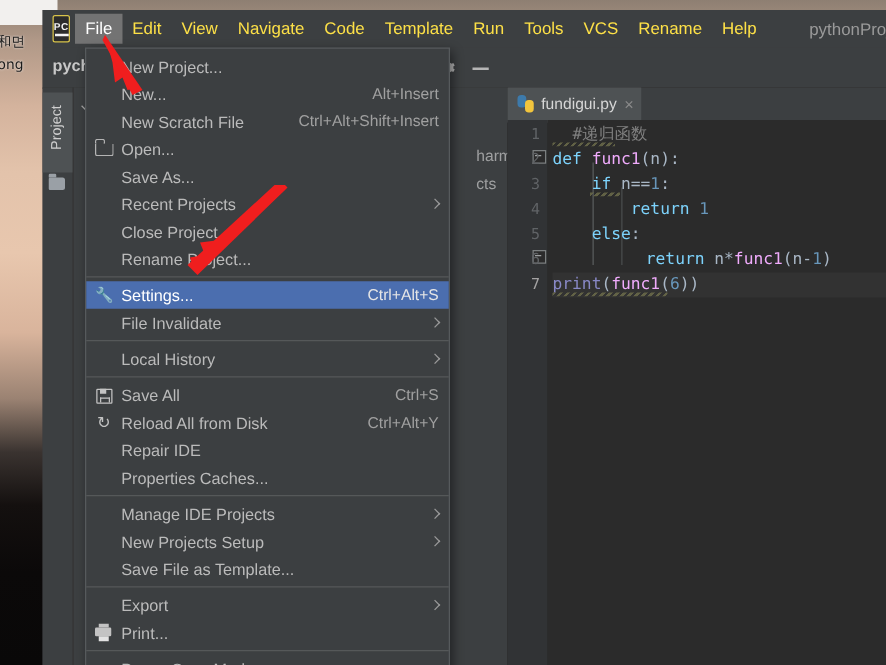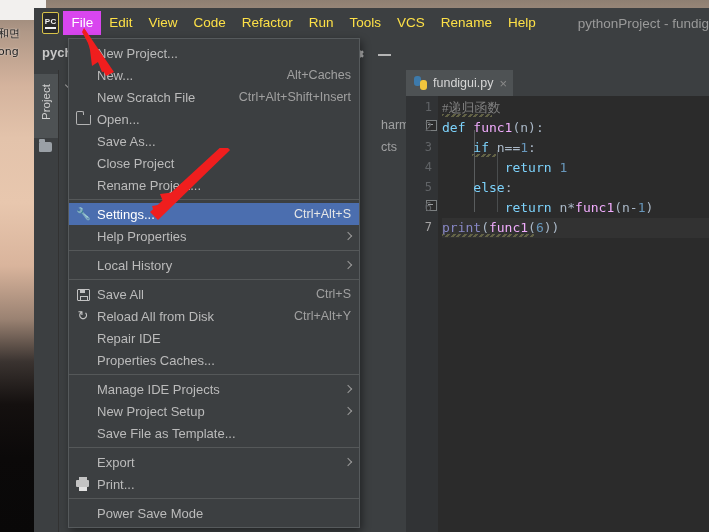--- a/index.html
+++ b/index.html
@@ -54,21 +54,21 @@
     background:#2b2b2b;border:1px solid #d8c34a;border-radius:2px;
     display:flex;flex-direction:column;align-items:center;justify-content:center;
   }
   .pc-logo .pc-t{color:#f3f3f3;font-size:8px;font-weight:bold;line-height:8px;letter-spacing:.5px;}
   .pc-logo .pc-b{width:11px;height:2px;background:#f3f3f3;margin-top:1px;}
   .menubar{display:flex;align-items:center;height:30px;}
   .menu-top{
     padding:4px 8px;color:#fde047;font-size:13.5px;
     line-height:16px;cursor:default;white-space:nowrap;
   }
-  .menu-top.active{background:#d946ef;color:#ffffff;}
+  .menu-top.active{background:#737373;color:#ffffff;}
   .win-title{
     margin-left:34px;color:#9a9a9a;font-size:13.5px;white-space:nowrap;
   }
 
   
   .toolbar2{
     position:absolute;left:0;top:30px;width:675px;height:32px;
     background:#3c3f41;border-bottom:1px solid #323232;
   }
   .crumb{
@@ -285,22 +285,23 @@
 
     <div class="titlebar">
       <div class="pc-logo">
         <div class="pc-t">PC</div>
         <div class="pc-b"></div>
       </div>
       <div class="menubar" id="menubar">
           <div class="menu-top active">File</div>
           <div class="menu-top">Edit</div>
           <div class="menu-top">View</div>
+          <div class="menu-top">Navigate</div>
           <div class="menu-top">Code</div>
-          <div class="menu-top">Refactor</div>
+          <div class="menu-top">Template</div>
           <div class="menu-top">Run</div>
           <div class="menu-top">Tools</div>
           <div class="menu-top">VCS</div>
           <div class="menu-top">Rename</div>
           <div class="menu-top">Help</div>
         </div>
       <div class="win-title">pythonProject - fundig</div>
     </div>
 
     <div class="toolbar2">
@@ -347,71 +348,75 @@
           <div class="lnum" style="top: 44px;">3</div>
           <div class="lnum" style="top: 64px;">4</div>
           <div class="lnum" style="top: 84px;">5</div>
           <div class="lnum" style="top: 104px;">6</div>
           <div class="lnum cur" style="top: 124px;">7</div>
         </div>
 
       <div class="code" id="code">
         <div class="foldline" style="top:34px;height:82px;"></div>
         <div class="indentline" style="left:59px;top:54px;height:62px;"></div>
-      <div class="cline" style="top: 2px; left: 4px; font-family: Liberation Serif, serif;"><span class="cmt">#递归函数</span></div>
+      <div class="cline" style="top: 2px; left: 20px;"><span class="cmt">#递归函数</span></div>
           <div class="cline" style="top: 22px; left: 4px;"><span class="kw">def</span> <span class="fn">func1</span><span class="id">(n):</span></div>
           <div class="cline" style="top: 42px; left: 4px;"><span class="id">    </span><span class="kw">if</span> <span class="id">n==</span><span class="num">1</span><span class="id">:</span></div>
           <div class="cline" style="top: 62px; left: 4px;"><span class="id">        </span><span class="kw">return</span> <span class="num">1</span></div>
           <div class="cline" style="top: 82px; left: 4px;"><span class="id">    </span><span class="kw">else</span><span class="id">:</span></div>
-          <div class="cline" style="top: 102px; left: 4px;"><span class="id">        </span><span class="kw">return</span> <span class="id">n*</span><span class="fn">func1</span><span class="id">(n-</span><span class="num">1</span><span class="id">)</span></div>
+          <div class="cline" style="top: 102px; left: 16px;"><span class="id">        </span><span class="kw">return</span> <span class="id">n*</span><span class="fn">func1</span><span class="id">(n-</span><span class="num">1</span><span class="id">)</span></div>
           <div class="cline current-line" style="top: 122px; left: 4px;"><span class="bi">print</span><span class="id">(</span><span class="fn">func1</span><span class="id">(</span><span class="num">6</span><span class="id">))</span></div>
           <div class="squiggle" style="left: 4px; top: 18px; width: 50px;"></div>
           <div class="squiggle" style="left: 34px; top: 58px; width: 24px;"></div>
           <div class="squiggle" style="left: 4px; top: 138px; width: 92px;"></div>
         </div>
     </div>
   </div>
 
   <div class="dropdown" id="dropdown">
       <div class="mitem">
         <span class="lbl">New Project...</span>
       </div>
       <div class="mitem">
         <span class="lbl">New...</span>
-        <span class="shortcut">Alt+Caches</span>
+        <span class="shortcut">Alt+Insert</span>
       </div>
       <div class="mitem">
         <span class="lbl">New Scratch File</span>
         <span class="shortcut">Ctrl+Alt+Shift+Insert</span>
       </div>
       <div class="mitem">
         <span class="micon">
           <span class="ic-folder"></span>
         </span>
         <span class="lbl">Open...</span>
       </div>
       <div class="mitem">
         <span class="lbl">Save As...</span>
+      </div>
+      <div class="mitem">
+        <span class="lbl">Recent Projects</span>
+        <span class="arrow"></span>
       </div>
       <div class="mitem">
         <span class="lbl">Close Project</span>
       </div>
       <div class="mitem">
         <span class="lbl">Rename Project...</span>
       </div>
       <div class="msep"></div>
       <div class="mitem sel">
         <span class="micon">
           <span class="ic-wrench">🔧</span>
         </span>
         <span class="lbl">Settings...</span>
         <span class="shortcut">Ctrl+Alt+S</span>
       </div>
       <div class="mitem">
-        <span class="lbl">Help Properties</span>
+        <span class="lbl">File Invalidate</span>
         <span class="arrow"></span>
       </div>
       <div class="msep"></div>
       <div class="mitem">
         <span class="lbl">Local History</span>
         <span class="arrow"></span>
       </div>
       <div class="msep"></div>
       <div class="mitem">
         <span class="micon">
@@ -432,21 +437,21 @@
       </div>
       <div class="mitem">
         <span class="lbl">Properties Caches...</span>
       </div>
       <div class="msep"></div>
       <div class="mitem">
         <span class="lbl">Manage IDE Projects</span>
         <span class="arrow"></span>
       </div>
       <div class="mitem">
-        <span class="lbl">New Project Setup</span>
+        <span class="lbl">New Projects Setup</span>
         <span class="arrow"></span>
       </div>
       <div class="mitem">
         <span class="lbl">Save File as Template...</span>
       </div>
       <div class="msep"></div>
       <div class="mitem">
         <span class="lbl">Export</span>
         <span class="arrow"></span>
       </div>

